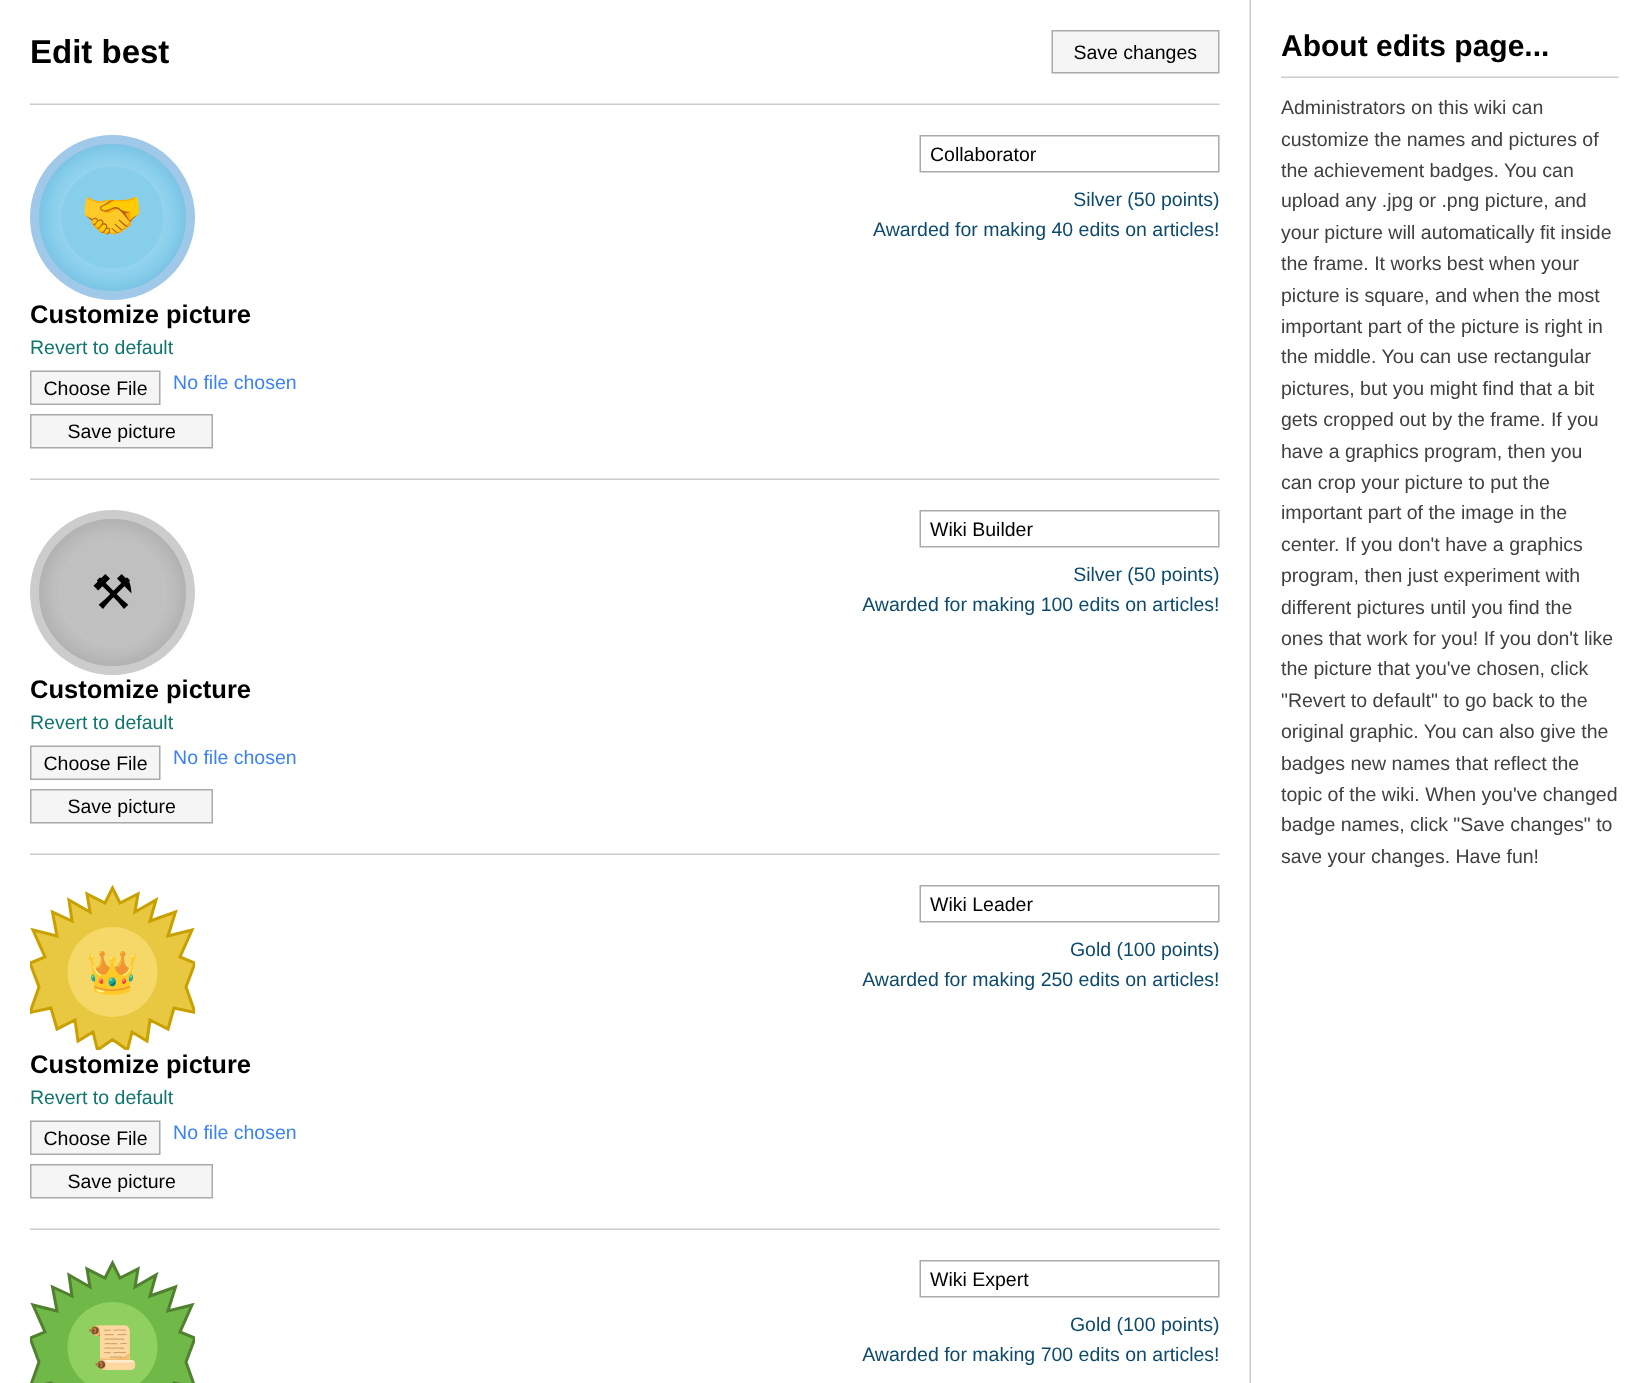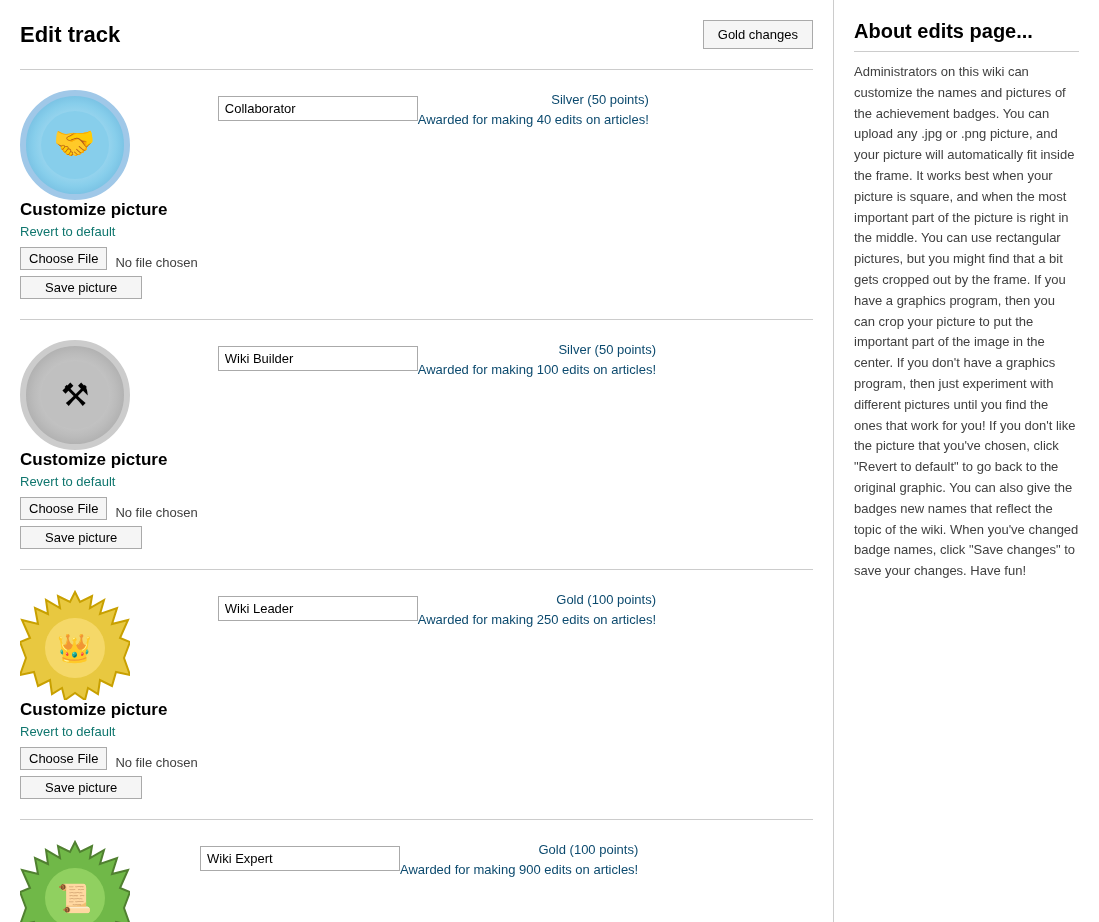--- a/index.html
+++ b/index.html
@@ -20,60 +20,60 @@
       font-size: 13px;
     }
 
     .badge-section { border-top: 1px solid #ccc; padding: 20px 0; display: flex; align-items: flex-start; gap: 20px; }
 
     .badge-left { display: flex; flex-direction: column; align-items: flex-start; min-width: 160px; }
 
     .badge-label { font-weight: bold; font-size: 17px; margin-bottom: 4px; }
     .revert-link { color: #0f766e; font-size: 13px; text-decoration: none; cursor: pointer; margin-bottom: 8px; display: block; }
 
-    .file-input-row { display: flex; align-items: flex-end; gap: 8px; margin-bottom: 6px; }
+    .file-input-row { display: flex; align-items: flex-start; gap: 8px; margin-bottom: 6px; }
     .choose-file-btn {
       padding: 3px 8px;
       border: 1px solid #aaa;
       background: #f5f5f5;
       cursor: pointer;
       font-size: 13px;
     }
-    .no-file-text { font-size: 13px; color: #404040; }
+    .no-file-text { font-size: 13px; color: #3b82f6; }
 
     .save-picture-btn {
       padding: 3px 24px;
       border: 1px solid #aaa;
       background: #f5f5f5;
       cursor: pointer;
       font-size: 13px;
     }
 
-    .badge-right { flex: 1; display: flex; flex-direction: row; align-items: flex-end; }
+    .badge-right { flex: 1; display: flex; flex-direction: column; align-items: flex-end; }
     .badge-name-input {
       width: 200px;
       border: 1px solid #aaa;
       padding: 4px 6px;
       font-size: 13px;
       margin-bottom: 8px;
     }
     .badge-info { text-align: right; font-size: 13px; line-height: 1.5; color: #0c4a6e; }
 
     .sidebar { width: 265px; padding: 20px; }
     .sidebar-title { font-size: 20px; font-weight: bold; margin-bottom: 10px; border-bottom: 1px solid #ccc; padding-bottom: 8px; }
     .sidebar-text { font-size: 13px; line-height: 1.6; color: #404040; }
   </style>
 </head>
 <body>
 
 <div class="page-wrapper">
   <div class="main-content">
     <div class="page-header">
-      <h1 class="page-title">Edit track</h1>
-      <button class="save-changes-btn">Gold changes</button>
+      <h1 class="page-title">Edit best</h1>
+      <button class="save-changes-btn">Save changes</button>
     </div>
 
     <div id="badges-container">
 
     <div class="badge-section">
       <div class="badge-left">
         <div style="width:110px;height:110px;border-radius:50%;background:radial-gradient(circle,#d0eaf8 0%,#87ceeb 60%,#5ba8d4 100%);border:6px solid #a0c8e8;display:flex;align-items:center;justify-content:center;overflow:hidden;">
         <svg width="72" height="72" viewBox="0 0 72 72">
           <circle cx="36" cy="36" r="34" fill="#87ceeb"></circle>
           <text x="36" y="46" text-anchor="middle" font-size="34">🤝</text>
@@ -152,21 +152,21 @@
           <circle cx="55" cy="58" r="30" fill="#90d060"></circle>
           <text x="55" y="68" text-anchor="middle" font-size="28">📜</text>
         </svg>
       </div>
 
       </div>
       <div class="badge-right">
         <input class="badge-name-input" type="text" value="Wiki Expert" style="">
         <div class="badge-info">
           <div>Gold (100 points)</div>
-          <div>Awarded for making 900 edits on articles!</div>
+          <div>Awarded for making 700 edits on articles!</div>
         </div>
       </div>
     </div>
       </div>
   </div>
 
   <div class="sidebar">
     <div class="sidebar-title">About edits page...</div>
     <p class="sidebar-text">Administrators on this wiki can customize the names and pictures of the achievement badges. You can upload any .jpg or .png picture, and your picture will automatically fit inside the frame. It works best when your picture is square, and when the most important part of the picture is right in the middle. You can use rectangular pictures, but you might find that a bit gets cropped out by the frame. If you have a graphics program, then you can crop your picture to put the important part of the image in the center. If you don't have a graphics program, then just experiment with different pictures until you find the ones that work for you! If you don't like the picture that you've chosen, click "Revert to default" to go back to the original graphic. You can also give the badges new names that reflect the topic of the wiki. When you've changed badge names, click "Save changes" to save your changes. Have fun!</p>
   </div>

